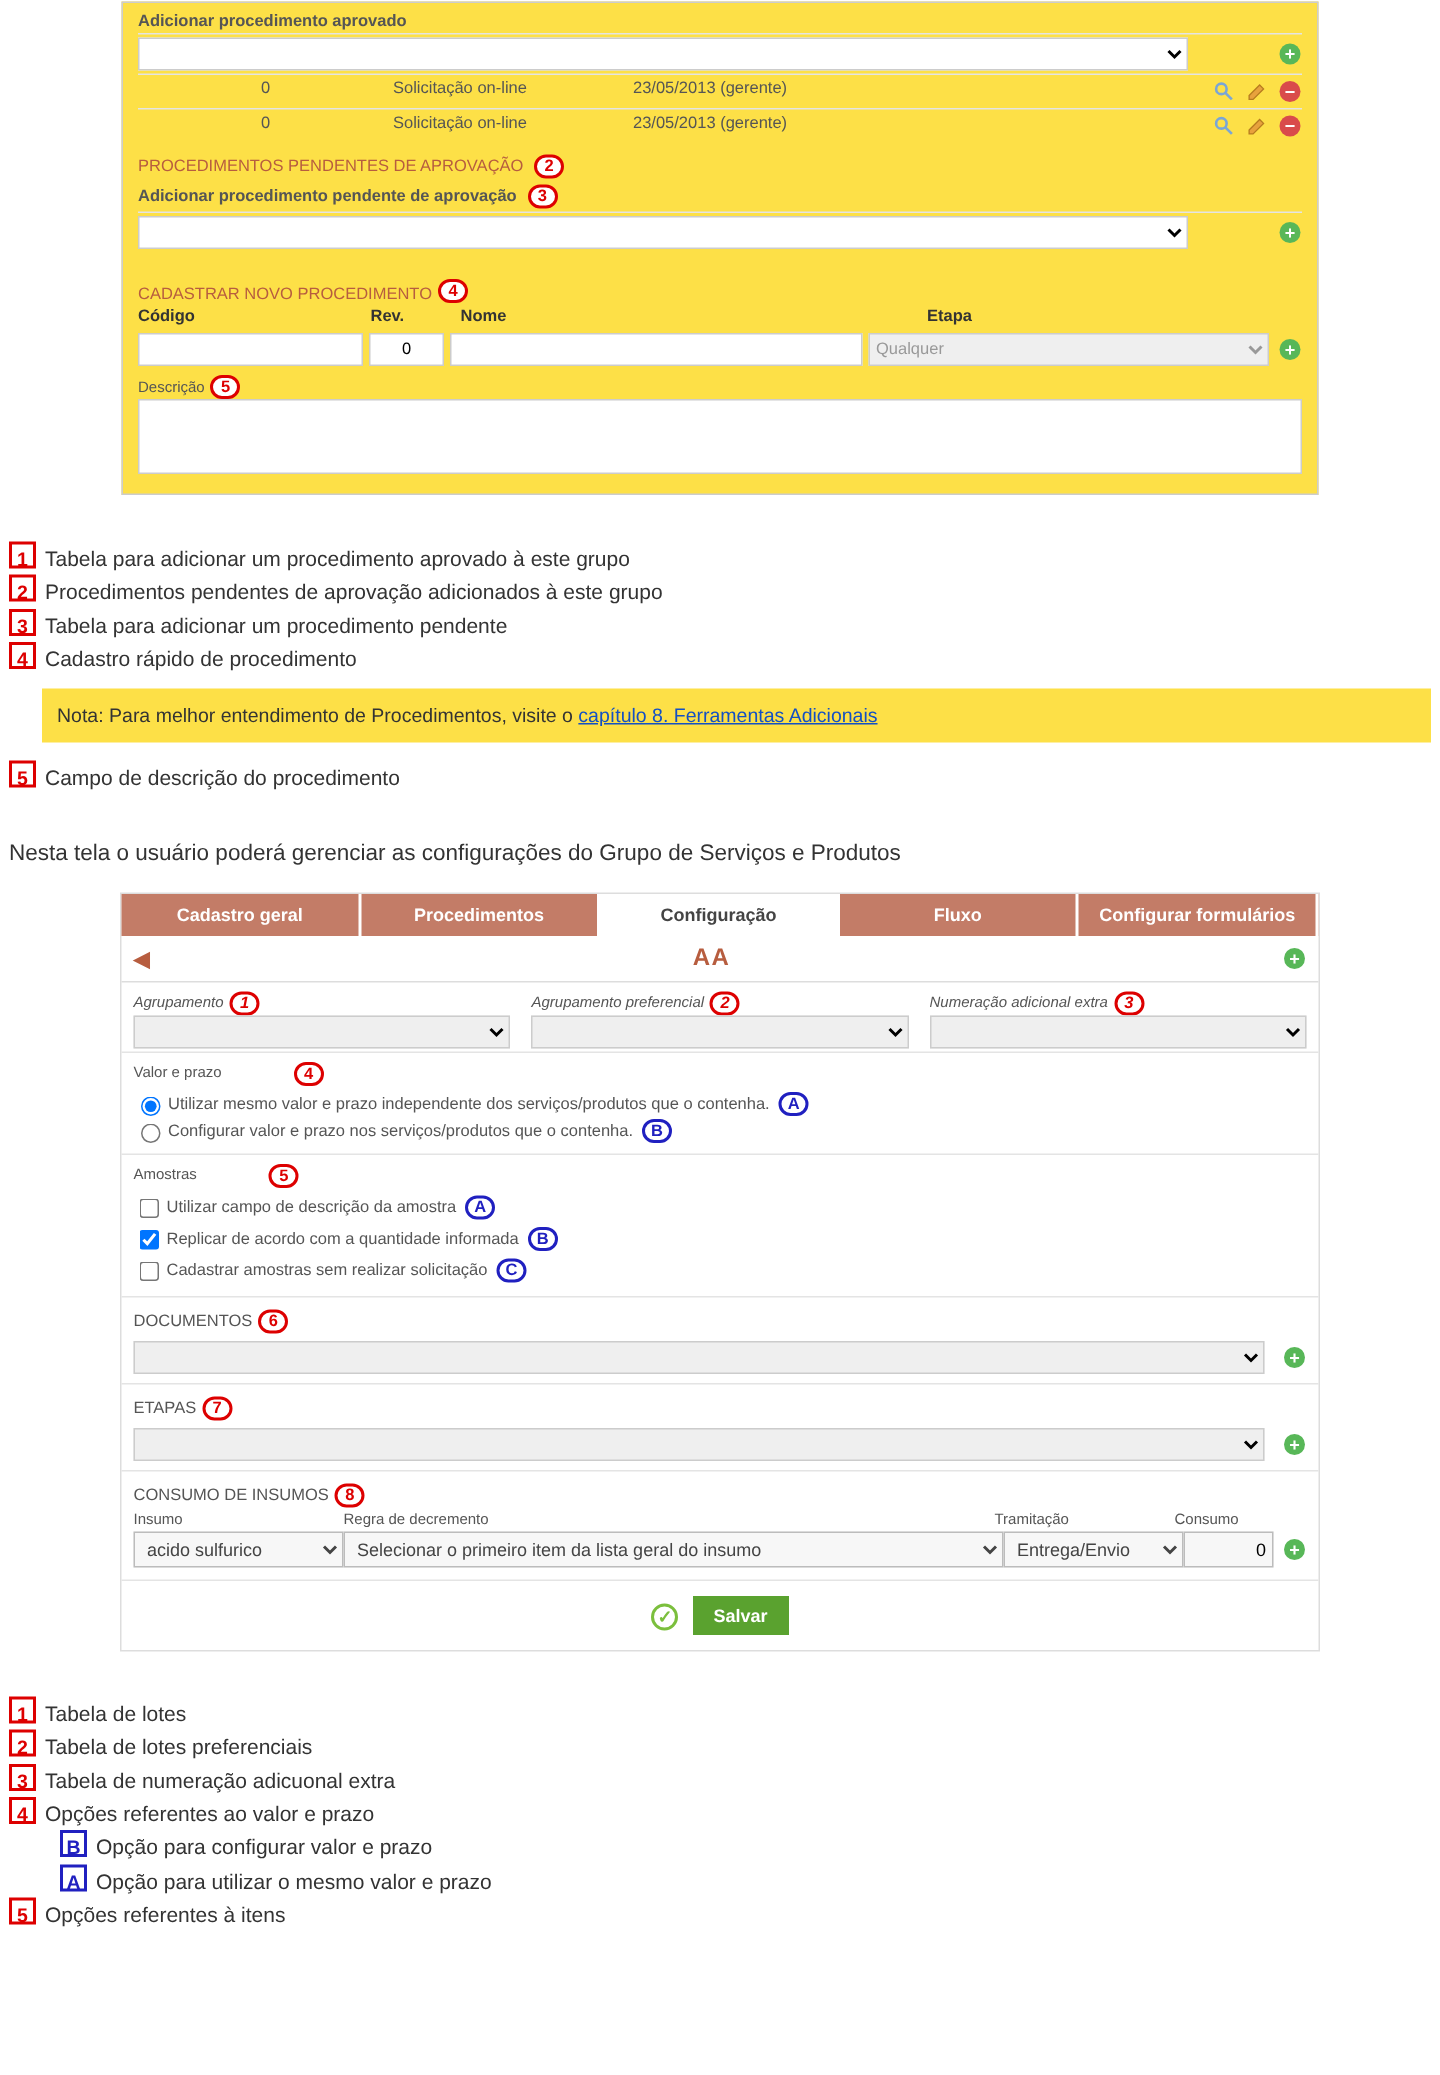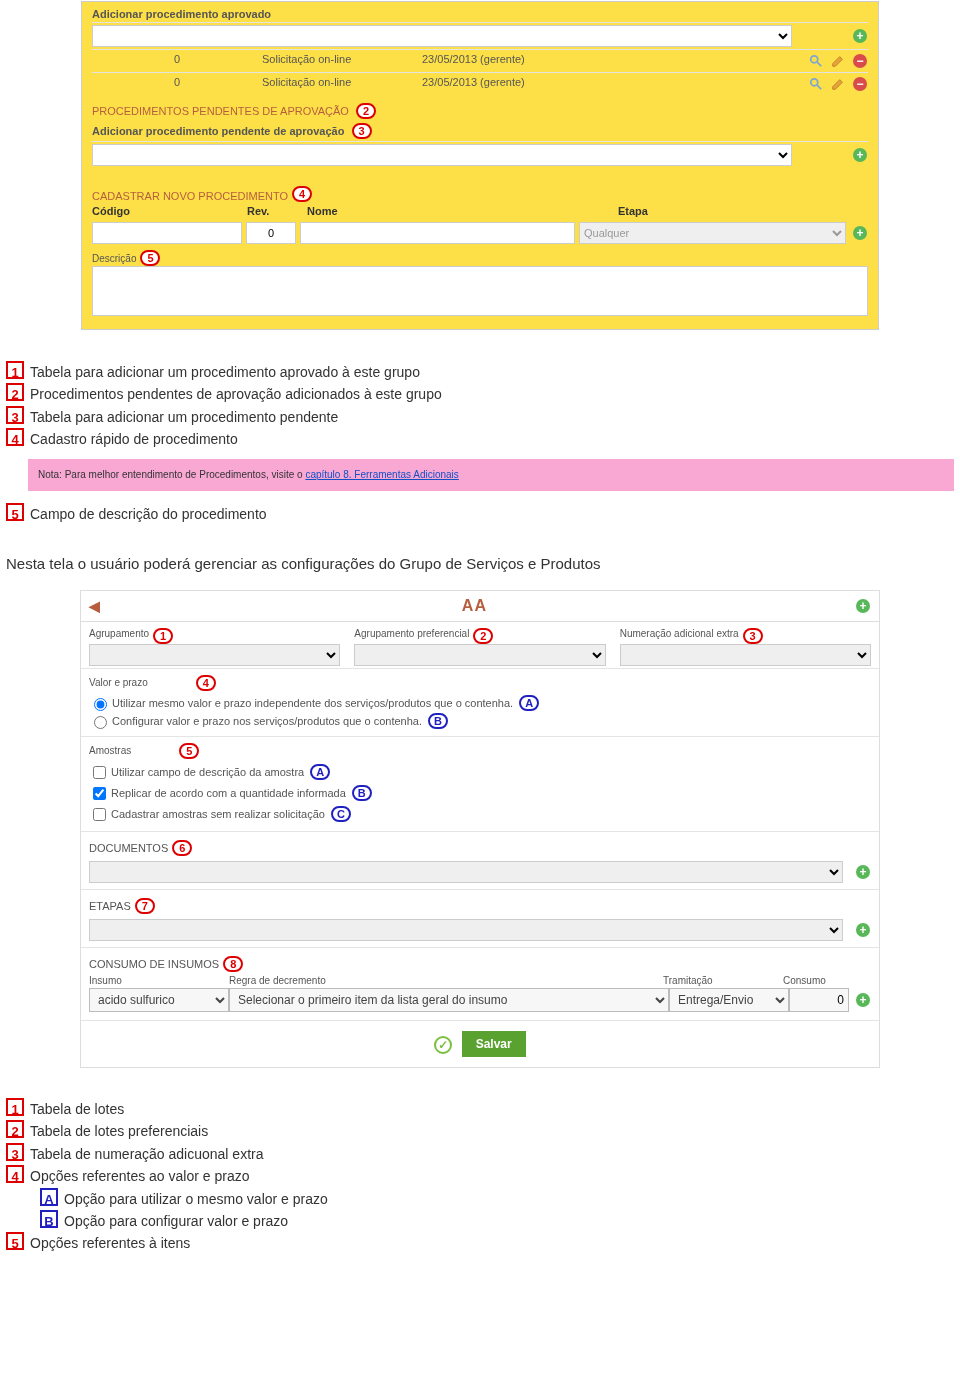--- a/index.html
+++ b/index.html
@@ -32,33 +32,33 @@
   .input-row { display:flex; padding:2px 0; align-items:center;}
   input[type=text] { height:22px; border:1px solid #ccc; font-size:11px; padding:0 4px; background:#fff;}
   textarea.desc { width:100%; height:50px; border:1px solid #ccc; resize:none; }
   .etapa-sel { flex:1; height:22px; border:1px solid #ccc; font-size:11px; color:#999;}
 
   
   .legend { margin: 0 6px 30px 6px; font-size:14px; line-height:1.6; }
   .legend .num { display:inline-block; width:18px; height:18px; border:2px solid #d00; color:#d00; font-weight:bold; text-align:center; margin-right:6px; font-size:13px; }
   .legend .letter { display:inline-block; width:18px; height:18px; border:2px solid #2020c0; color:#2020c0; font-weight:bold; text-align:center; margin-right:6px; font-size:13px; }
   .legend .sub { margin-left:34px; }
-  .nota { background:#f9a8d4; padding:8px 10px; margin:8px 0 12px 22px; font-size:10px;}
+  .nota { background:#fde047; padding:8px 10px; margin:8px 0 12px 22px; font-size:13px;}
   .nota a { color:#1350c4; text-decoration:underline; }
 
   
   .tabs { display:flex; background:#c37c67; }
   .tab { flex:1; text-align:center; padding:7px 4px; color:#fff; font-weight:bold; font-size:12px; border-right:2px solid #fff; }
   .tab.active { background:#fff; color:#444; }
   .aa-row { display:flex; align-items:center; padding:6px 8px; border-bottom:1px solid #ddd;}
   .aa-title { flex:1; text-align:center; color:#b75d3f; font-weight:bold; font-size:16px; letter-spacing:1px;}
   .arrow { color:#b75d3f; font-size:14px; font-weight:bold; }
   .group-row { display:flex; padding:6px 8px 2px 8px; gap:14px; border-bottom:1px solid #e4e4e4; }
   .col3 { flex:1; display:flex; flex-direction:column;}
-  .col3 label { font-size:10px; color:#555; display:flex; align-items:flex-start;}
+  .col3 label { font-size:10px; color:#555; display:flex; align-items:center;font-style:italic;}
   .col3 select { height:22px; border:1px solid #ccc; font-size:11px; }
   .opt-block { padding:6px 8px; border-bottom:1px solid #e4e4e4;}
   .opt-block .lbl { font-size:10px; color:#555; display:flex; align-items:center; margin-bottom:3px;gap:44px;}
   .opt-line { display:flex; align-items:center; font-size:11px; color:#555; padding:1px 0;}
   .opt-line input { margin-right:5px; }
   .opt-line .callout-blue { margin-left:6px; }
   .sec-hdr { padding:8px 8px 3px 8px; color:#555; font-size:11px; display:flex; align-items:center;}
   .sec-body { padding:2px 8px 6px 8px; display:flex; align-items:center; border-bottom:1px solid #e4e4e4;}
   .sec-body select { flex:1; height:22px; border:1px solid #ccc; font-size:11px; margin-right:6px;}
   .consumo-hdr { display:flex; padding:0 8px; font-size:10px; color:#555;}
@@ -182,20 +182,27 @@
   <div class="nota">
     <span>Nota: Para melhor entendimento de Procedimentos, visite o  </span>
     <a href="#">capítulo 8. Ferramentas Adicionais</a>
   </div>
   <div><span class="num">5</span><span>Campo de descrição do procedimento</span></div>
 </div>
 
 <div class="intro-text">Nesta tela o usuário poderá gerenciar as configurações do Grupo de Serviços e Produtos</div>
 
 <div class="panel-img" style="border:1px solid #ddd;">
+  <div class="tabs">
+    <div class="tab">Cadastro geral</div>
+    <div class="tab">Procedimentos</div>
+    <div class="tab active">Configuração</div>
+    <div class="tab">Fluxo</div>
+    <div class="tab">Configurar formulários</div>
+  </div>
   <div class="aa-row">
     <span class="arrow">◀</span>
     <span class="aa-title">AA</span>
     <span class="iconbtn">
           <span class="plus">+</span>
         </span>
   </div>
   <div class="group-row">
     <div class="col3">
       <label>
@@ -306,18 +313,18 @@
     <span class="check-circle">✓</span>
     <button>Salvar</button>
   </div>
 </div>
 
 <div class="legend">
   <div><span class="num">1</span><span>Tabela de lotes</span></div>
   <div><span class="num">2</span><span>Tabela de lotes preferenciais</span></div>
   <div><span class="num">3</span><span>Tabela de numeração adicuonal extra</span></div>
   <div><span class="num">4</span><span>Opções referentes ao valor e prazo</span></div>
+  <div class="sub"><span class="letter">B</span><span>Opção para configurar valor e prazo</span></div>
   <div class="sub"><span class="letter">A</span><span>Opção para utilizar o mesmo valor e prazo</span></div>
-  <div class="sub"><span class="letter">B</span><span>Opção para configurar valor e prazo</span></div>
   <div><span class="num">5</span><span>Opções referentes à itens</span></div>
 </div>
 
 </div>
 
 </body></html>

